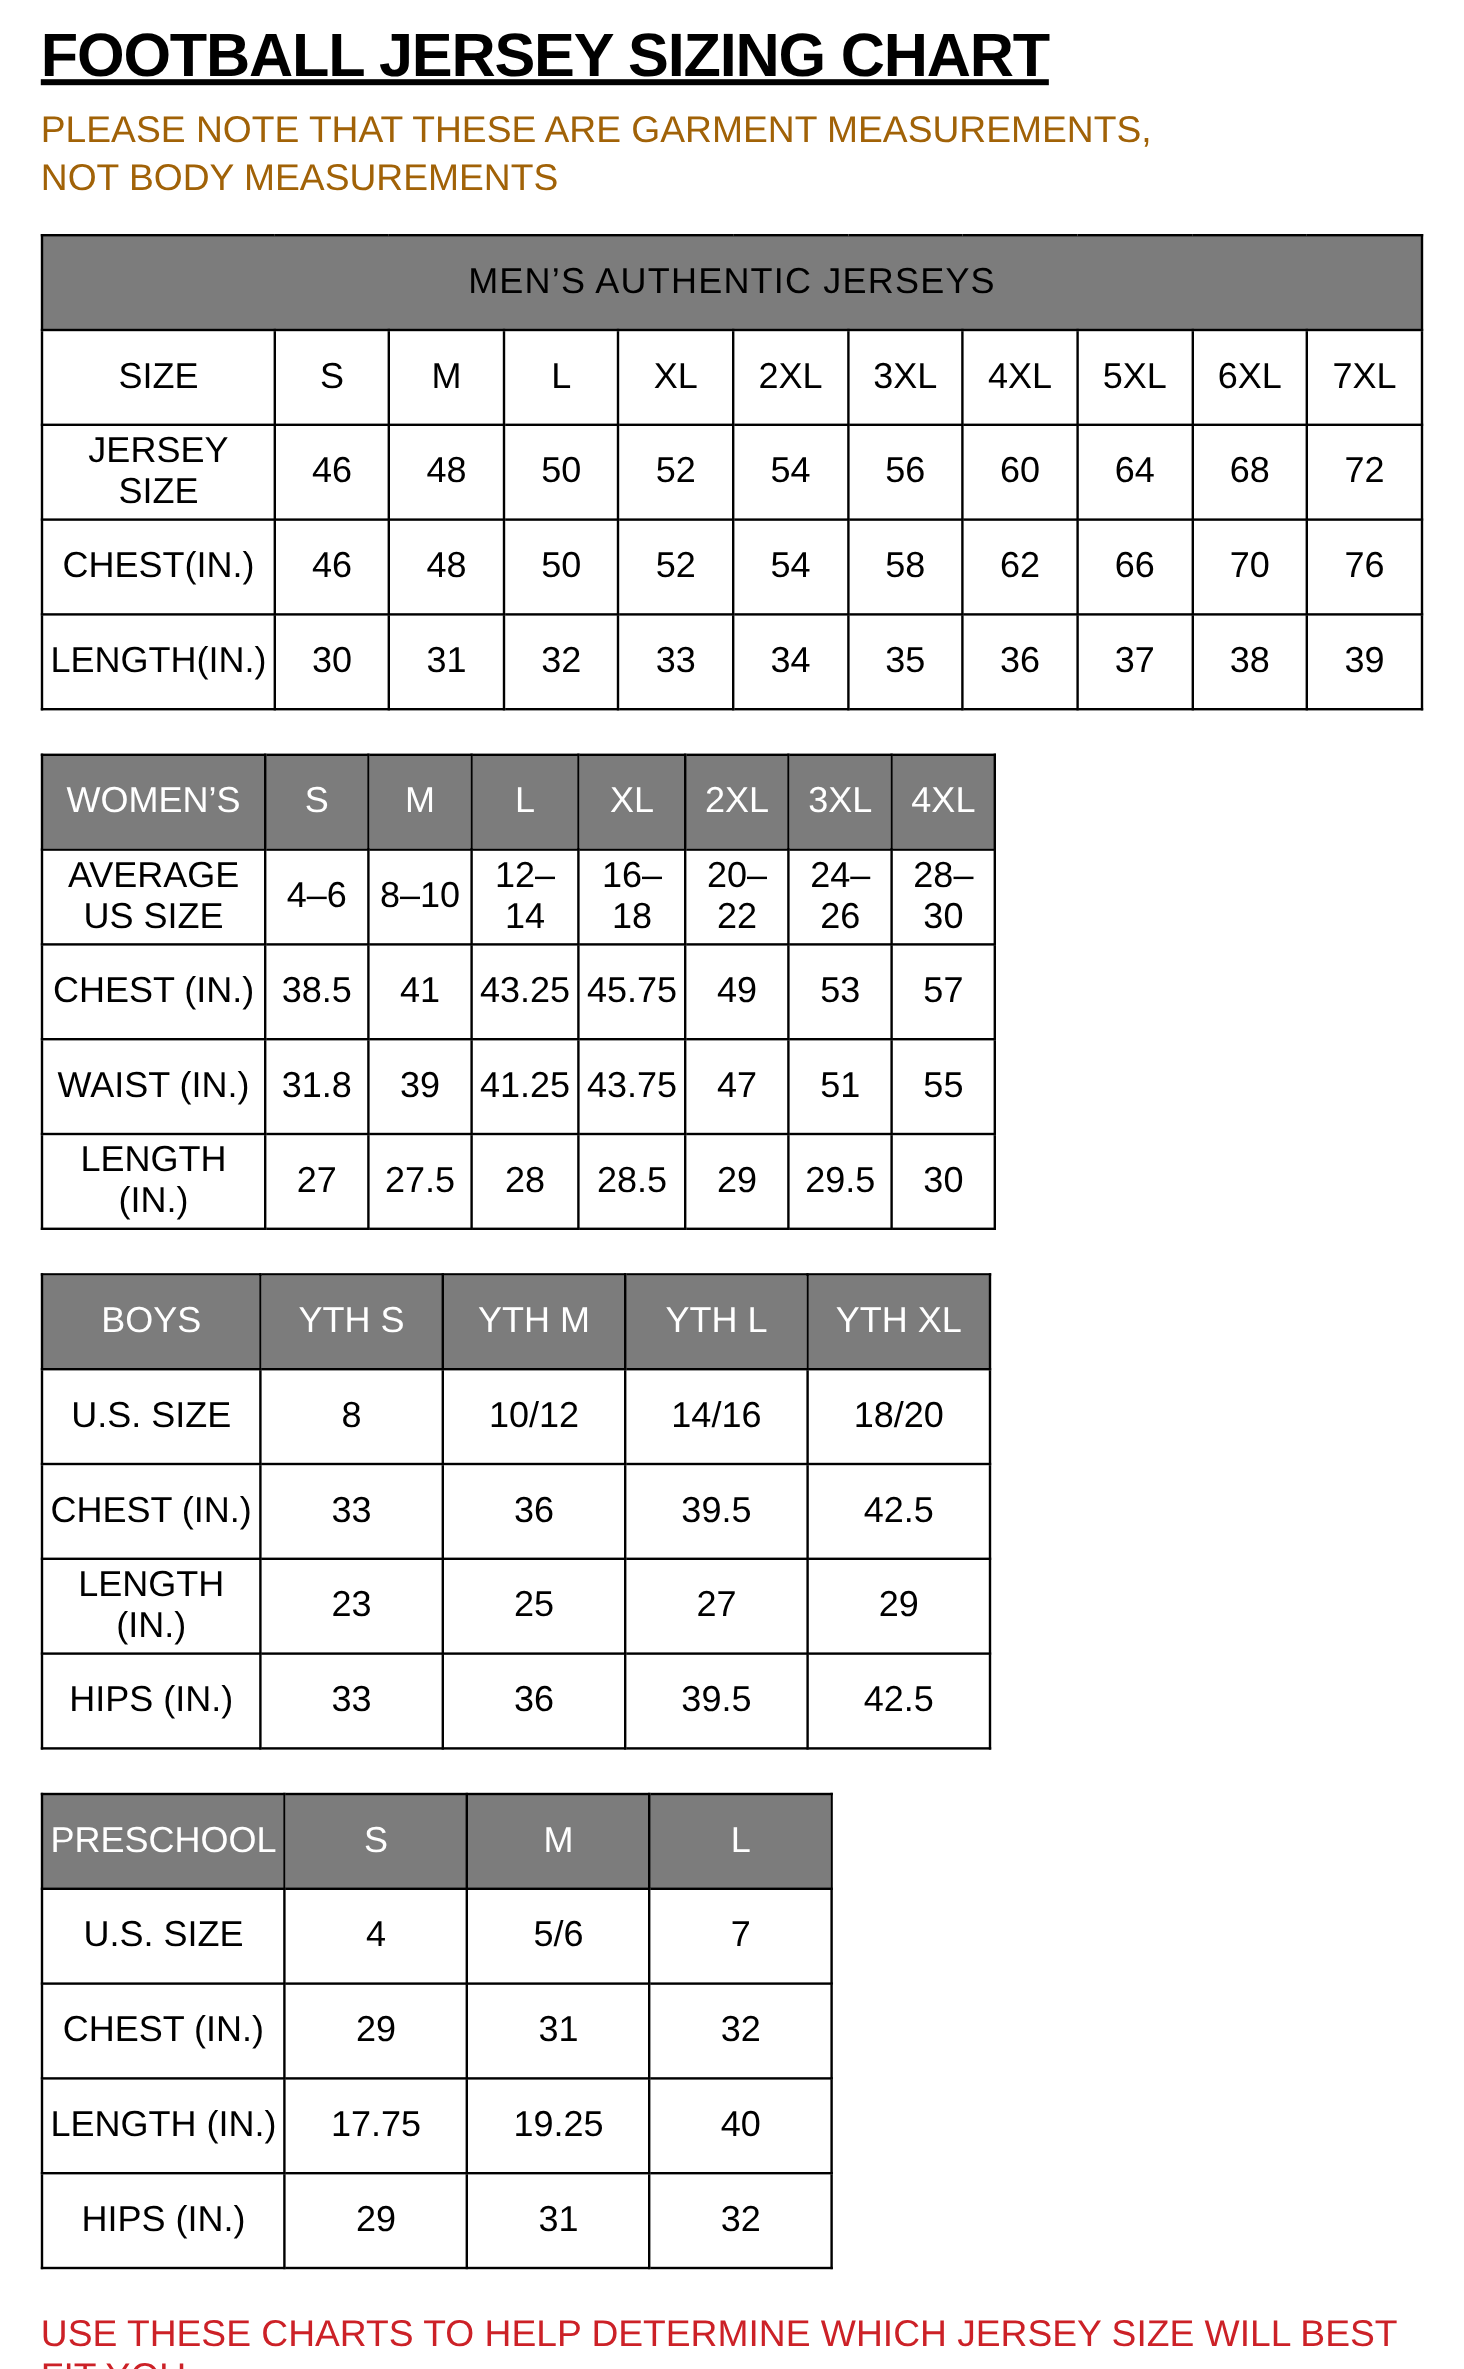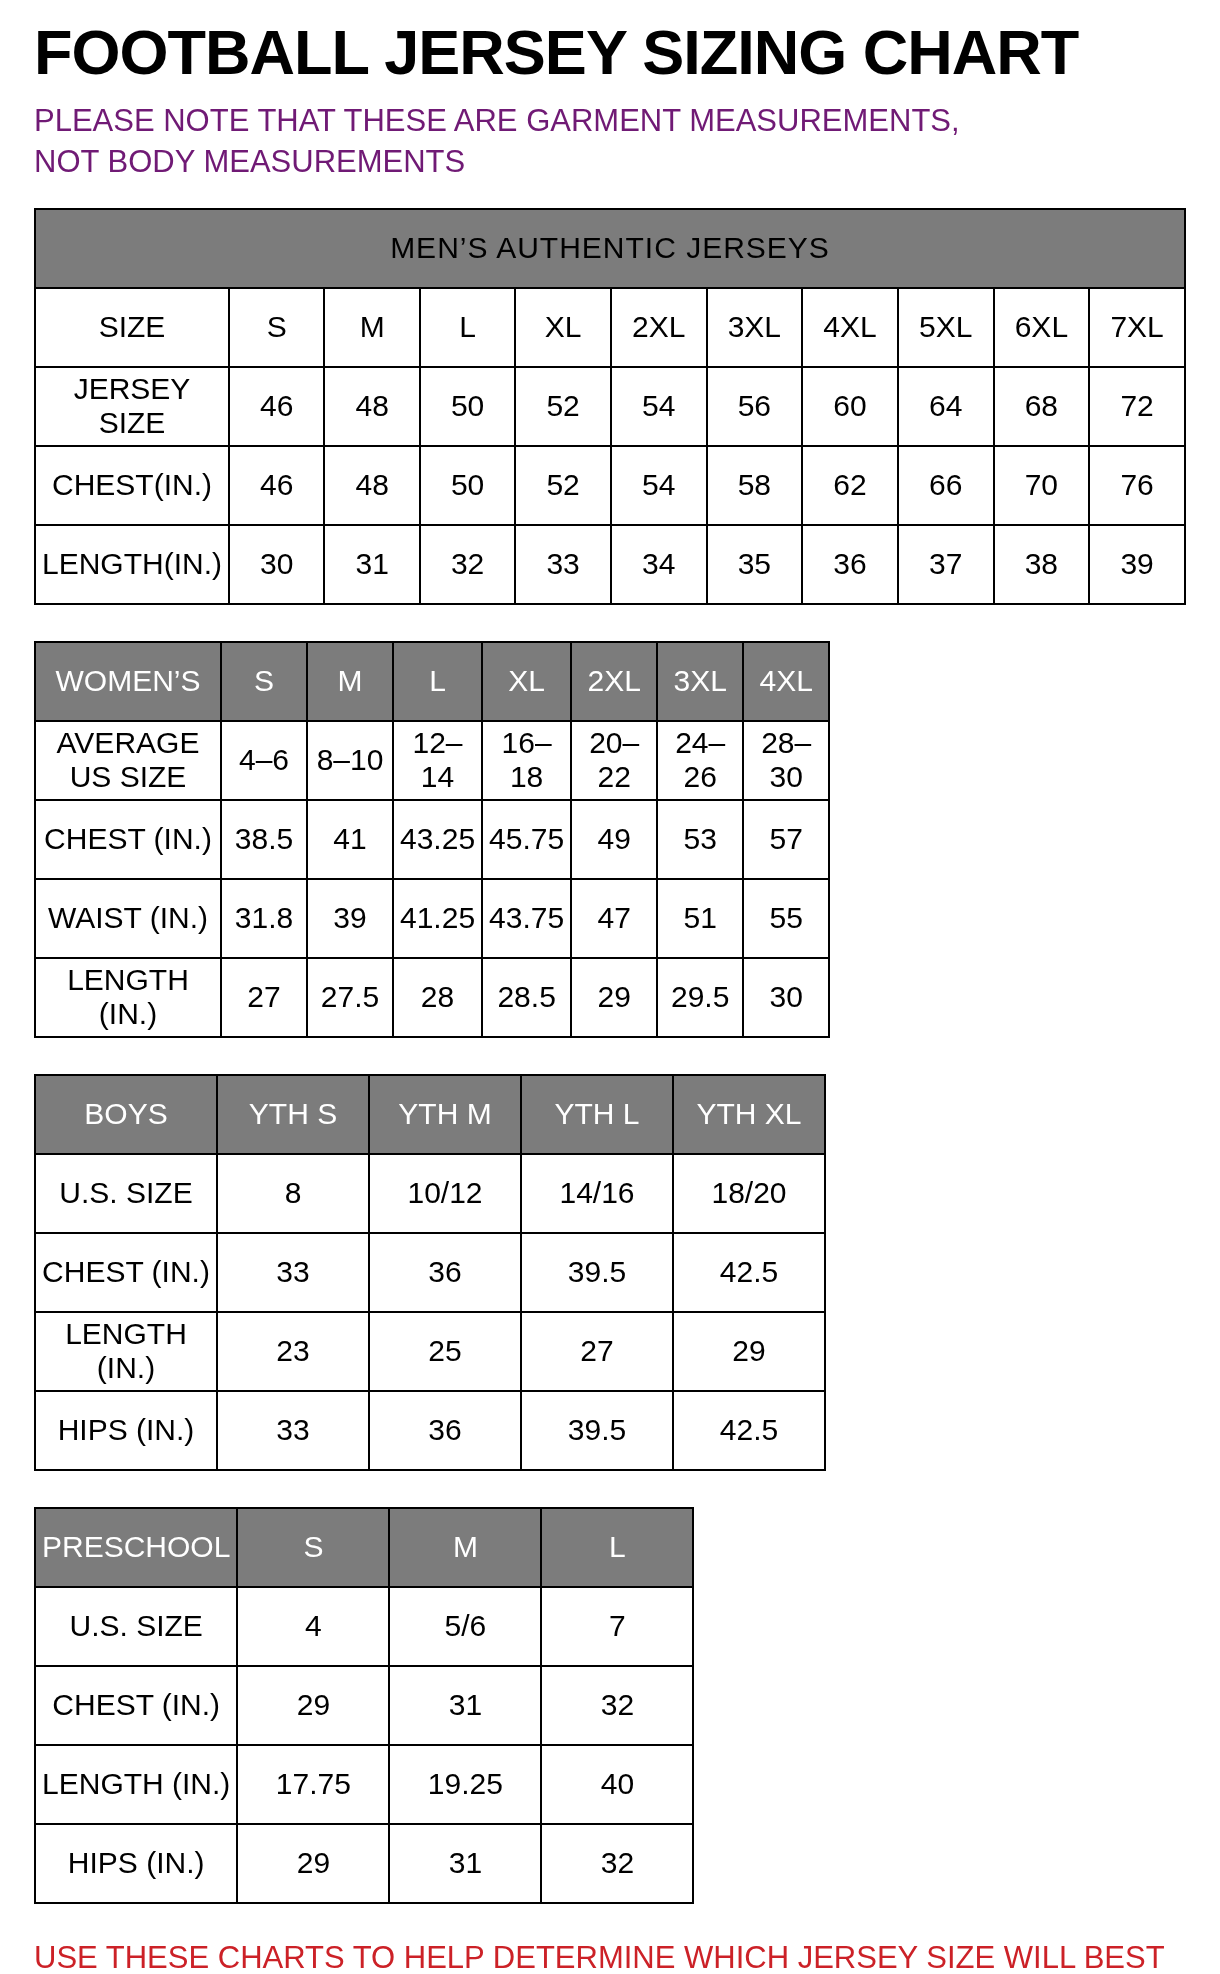--- a/index.html
+++ b/index.html
@@ -5,29 +5,30 @@
   * { box-sizing: border-box; }
   html, body { margin: 0; padding: 0; background: #ffffff; }
   body {
     width: 1220px;
     font-family: "Liberation Sans", sans-serif;
     color: #000000;
   }
   .page { padding: 14px 34px 20px 34px; }
 
   .page-title {
-    font-size: 63px;
+    font-size: 51px;
     font-weight: bold;
     letter-spacing: -1px;
     margin: 4px 0 14px 0;
     line-height: 1.1;
+    text-decoration: underline;
   }
 
   .red-note {
-    color: #701a75;
+    color: #a16207;
     font-size: 31px;
     line-height: 1.3;
     max-width: 980px;
     margin: 0 0 26px 0;
   }
 
   table.tbl {
     border-collapse: collapse;
     table-layout: fixed;
     margin: 0 0 36px 0;

